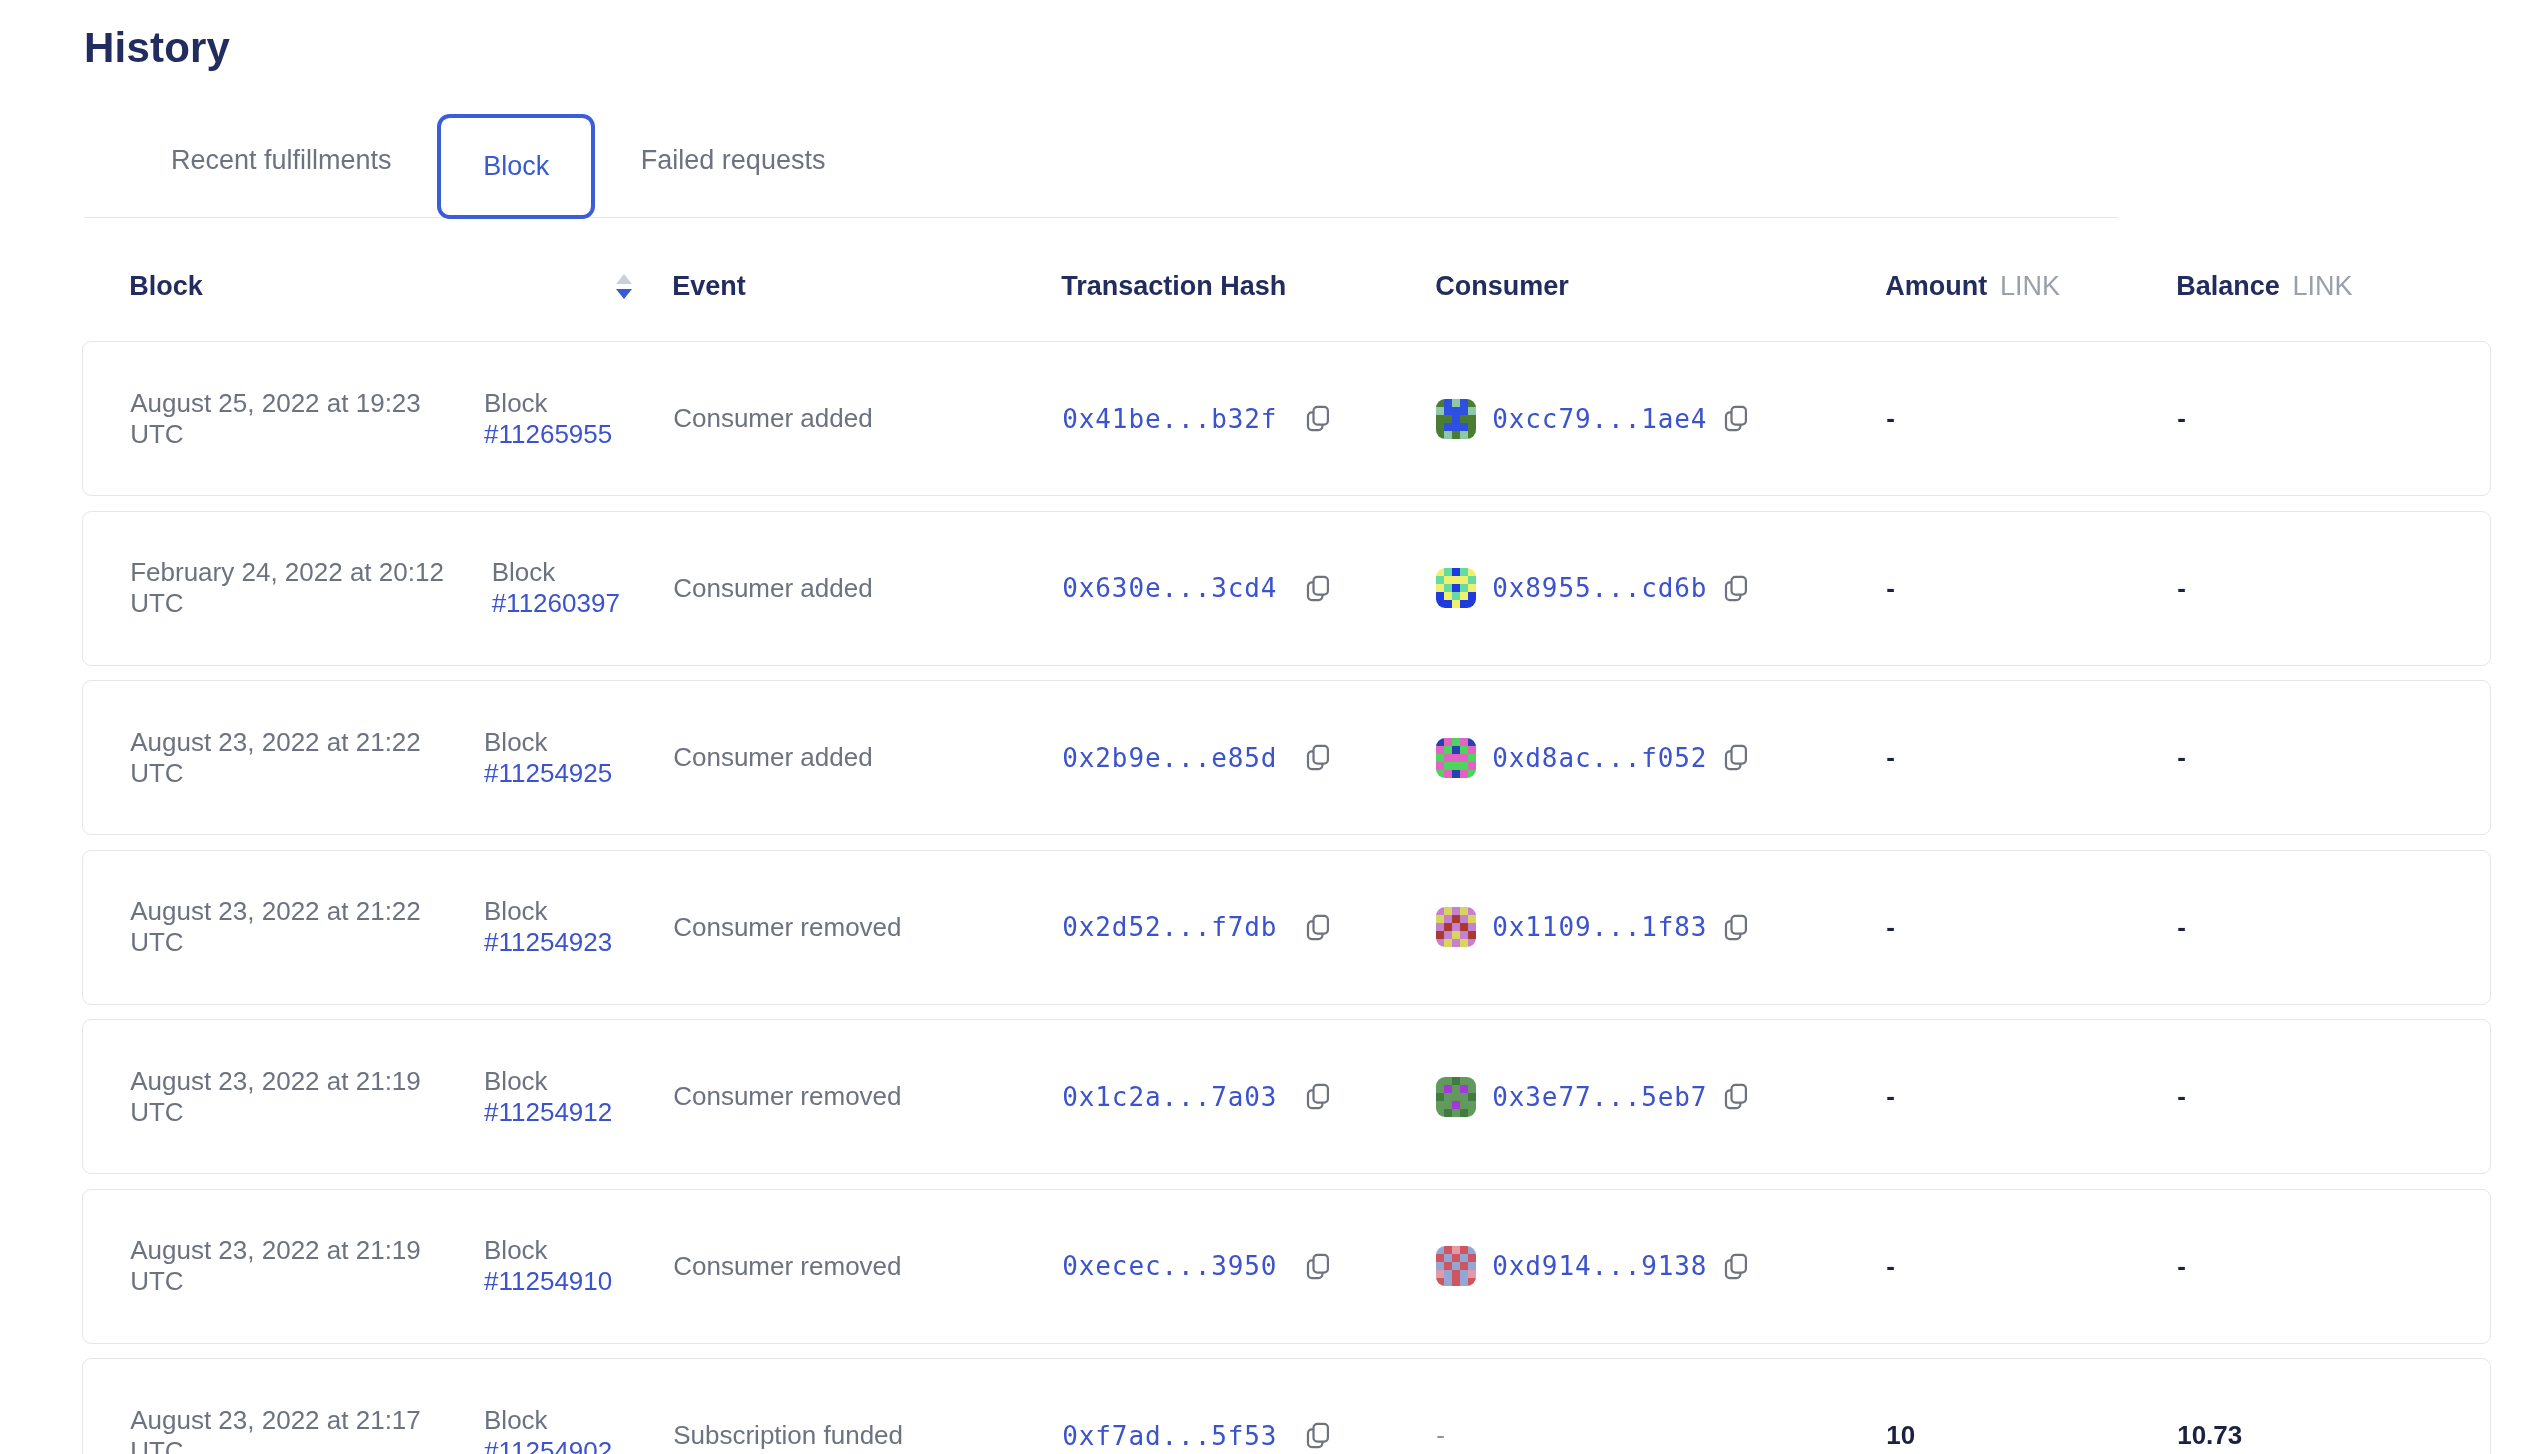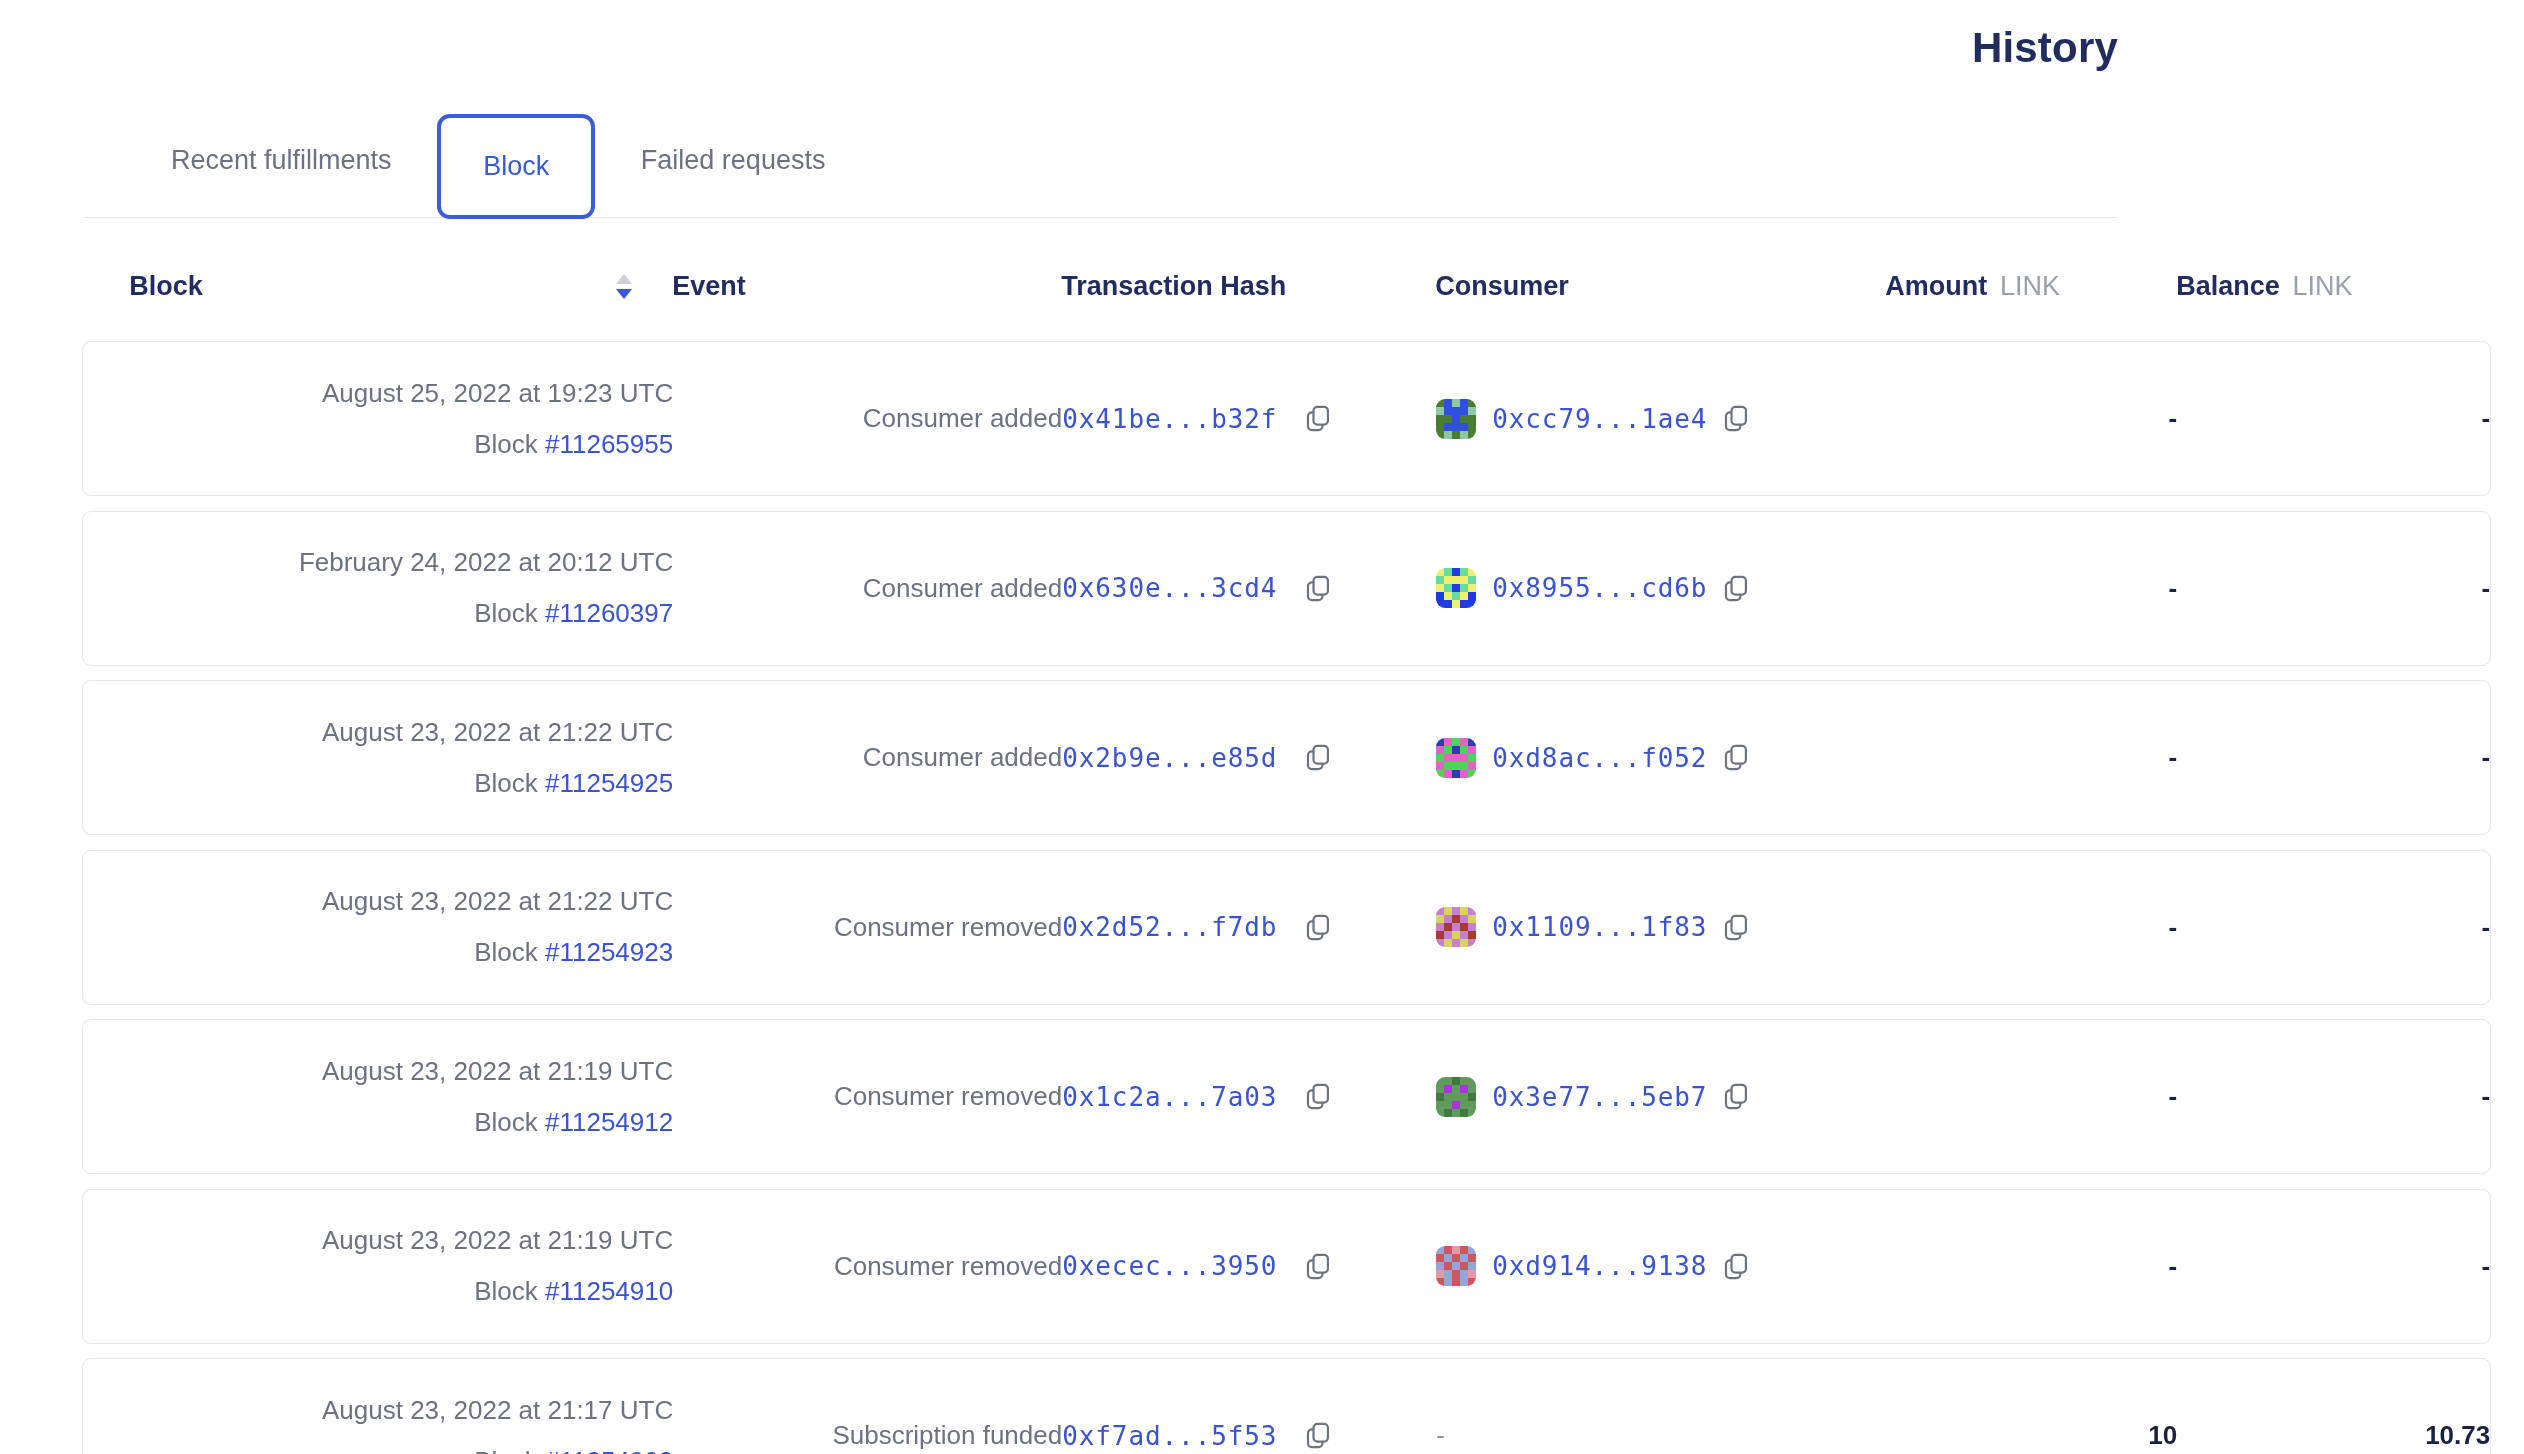--- a/index.html
+++ b/index.html
@@ -1,18 +1,18 @@
 <!DOCTYPE html>
 <html style="font-size:14.5px"><head>
 <meta charset="utf-8">
 <style>
   * { margin:0; padding:0; box-sizing:border-box; }
   html,body { width:2525px; height:1454px; overflow:hidden; background:#ffffff;
               font-family:"Liberation Sans", sans-serif; }
-  .page { position:relative; width:2153px; height:1454px; padding:23.6px 35px 0 84px;text-align:right; }
+  .page { position:relative; width:2153px; height:1454px; padding:23.6px 35px 0 84px; }
 
   
   .title { font-size:42px; font-weight:bold; color:#232c5f; letter-spacing:0.2px; }
 
   
   .tabs { display:flex; align-items:center; margin-top:33px; border-bottom:1.8px solid #e4e6ea;
           height:113px; padding-left:45px; }
   .tab { font-size:27px; color:#6d7280; padding:0 42px; cursor:pointer; white-space:nowrap; }
   .tab.active { color:#375bd2; border:4.5px solid #3b5dd8; border-radius:12.7px; background:#fff;
                 padding:33px 42px; margin:0 3.6px; position:relative; top:6.4px; z-index:2; }
@@ -27,21 +27,21 @@
   .sort { display:flex; flex-direction:column; align-items:center; gap:4.5px; }
   .sort .up   { width:0; height:0; border-left:8.2px solid transparent; border-right:8.2px solid transparent;
                 border-bottom:10px solid #ccd0d8; }
   .sort .down { width:0; height:0; border-left:8.2px solid transparent; border-right:8.2px solid transparent;
                 border-top:10px solid #3a57d4; }
 
   
   .rows { width:2409px; margin-left:-1.8px; }
   .card { border:1.8px solid #e4e6ea; border-radius:9px; height:155px; margin-bottom:14.5px;
           padding-left:47px; background:#fff; }
-  .cell-time { display:flex; flex-direction:column; gap:20px; }
+  .cell-time { display:flex; flex-direction:row; gap:20px; }
   .t-date { font-size:26px; color:#6d7280; }
   .t-block { font-size:26px; color:#6d7280; }
   .t-block a { color:#3b53cd; text-decoration:none; }
   .cell-event { font-size:26px; color:#6d7280; }
   .hash-wrap { display:flex; align-items:center; gap:28px; }
   .hash { font-family:"DejaVu Sans Mono", monospace; font-size:26px; color:#3b53cd;
           text-decoration:none; letter-spacing:0.9px; }
   .copy-btn { display:inline-flex; cursor:pointer; }
   .cell-consumer { display:flex; align-items:center; gap:16px; }
   .avatar { width:40px; height:40px; border-radius:9px; overflow:hidden;

